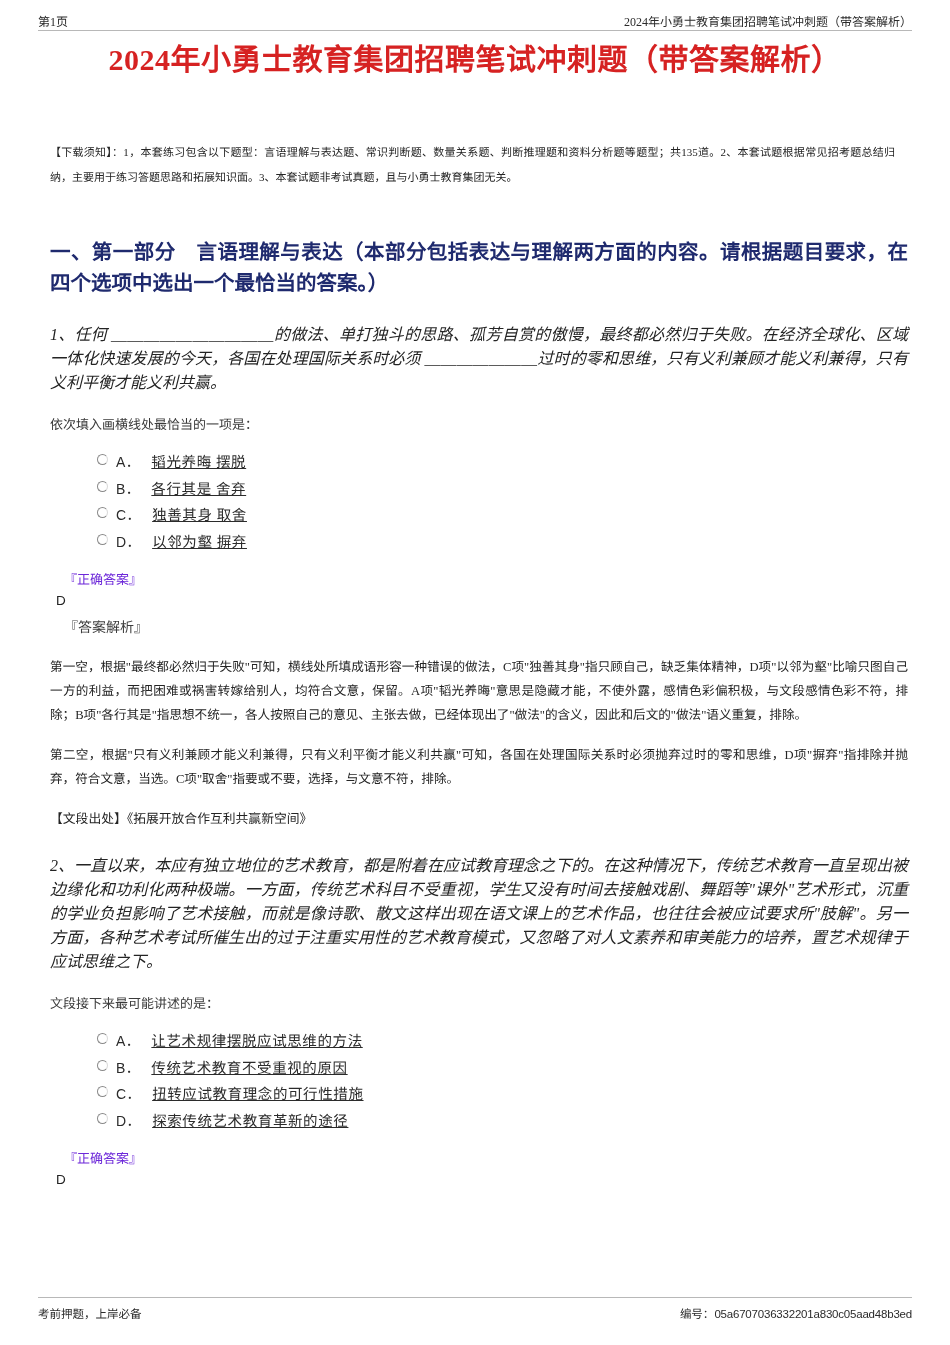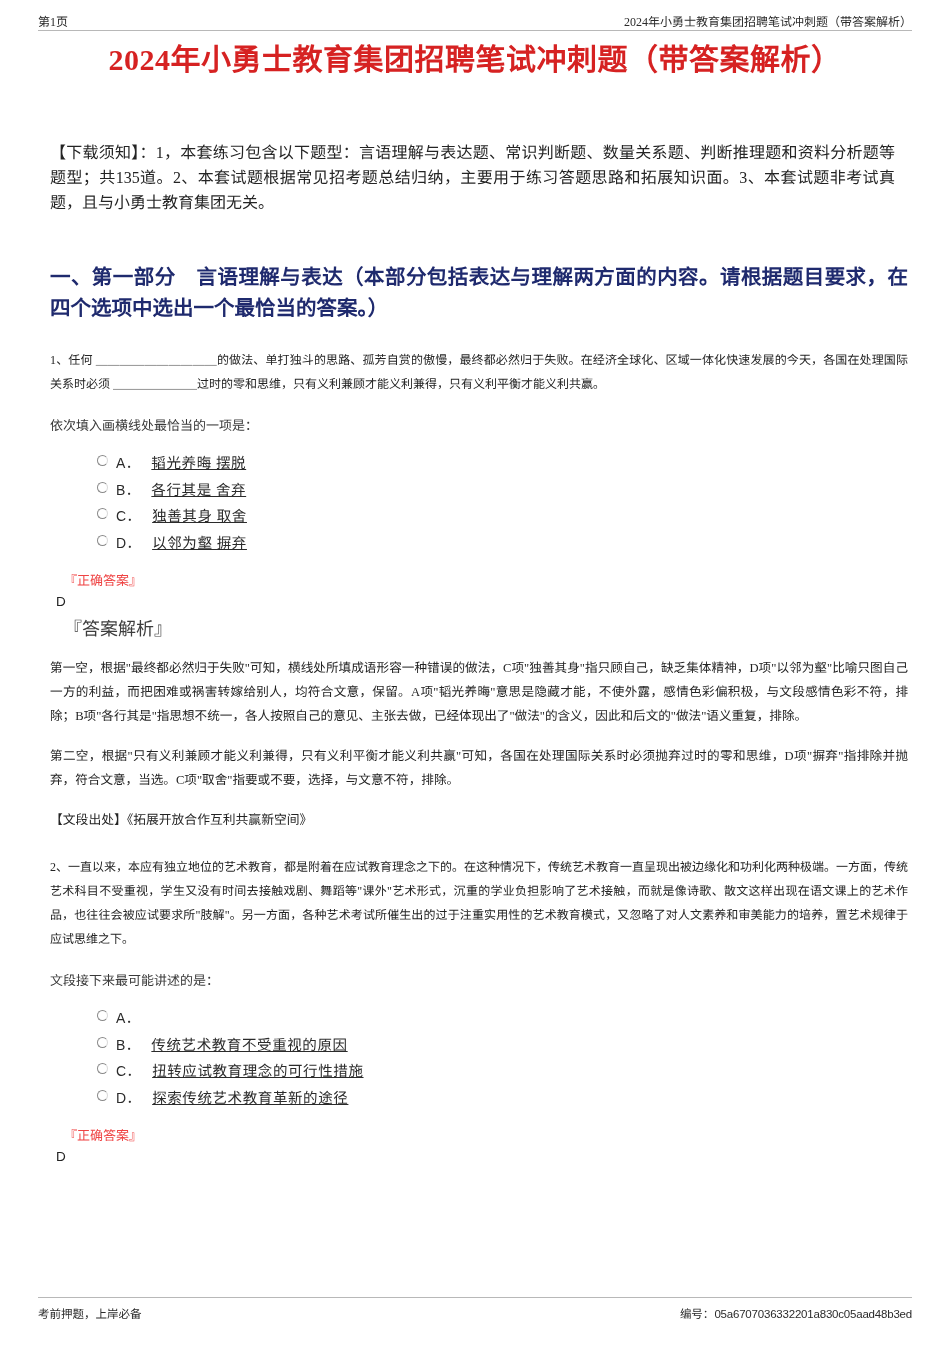--- a/index.html
+++ b/index.html
@@ -68,44 +68,45 @@
 
   
   .content {
     position: absolute;
     top: 140px;
     left: 50px;
     width: 858px;
   }
 
   .notice {
-    font-size: 16px;
+    font-size: 11px;
     line-height: 25px;
     text-align: justify;
     color: #242424;
     margin: 0 13px 0 0;
     text-indent: 0;
   }
 
   .section-heading {
     color: #1f2a6e;
     font-size: 20.5px;
     line-height: 31px;
     margin: 47px 0 0 0;
     text-align: justify;
     font-weight: 700;
     letter-spacing: 0px;
   }
 
   .q-stem {
-    font-size: 12px;
+    font-size: 16px;
     line-height: 24px;
     text-align: justify;
     color: #242424;
     margin: 24px 0 0 0;
+    font-style: italic;
   }
 
   .q-prompt {
     font-size: 13px;
     line-height: 22px;
     color: #3a3a3a;
     margin: 19px 0 0 0;
   }
 
   
@@ -145,32 +146,32 @@
   .opt-text {
     flex: 0 1 auto;
     letter-spacing: 0.6px;
     text-decoration: underline;
   }
 
   
   .answer-label {
     font-size: 13px;
     line-height: 22px;
-    color: #ef4444;
+    color: #6d28d9;
     margin: 14px 0 0 14px;
   }
   .answer-value {
     font-family: "Liberation Sans", "DejaVu Sans", sans-serif;
     font-size: 13.5px;
     line-height: 19px;
     color: #232323;
     margin: 0 0 0 6px;
   }
   .analysis-label {
-    font-size: 18px;
+    font-size: 14px;
     line-height: 22px;
     color: #3d3d3d;
     margin: 7px 0 0 14px;
   }
   .analysis-para {
     font-size: 12.6px;
     line-height: 24px;
     text-align: justify;
     color: #242424;
     margin: 16px 0 0 0;
@@ -268,20 +269,21 @@
     </div>
 
     <div>
       <p class="q-stem">2、一直以来，本应有独立地位的艺术教育，都是附着在应试教育理念之下的。在这种情况下，传统艺术教育一直呈现出被边缘化和功利化两种极端。一方面，传统艺术科目不受重视，学生又没有时间去接触戏剧、舞蹈等"课外"艺术形式，沉重的学业负担影响了艺术接触，而就是像诗歌、散文这样出现在语文课上的艺术作品，也往往会被应试要求所"肢解"。另一方面，各种艺术考试所催生出的过于注重实用性的艺术教育模式，又忽略了对人文素养和审美能力的培养，置艺术规律于应试思维之下。</p>
       <p class="q-prompt">文段接下来最可能讲述的是：</p>
 
       <ul class="options">
         <li class="option">
           <span class="radio"></span>
           <span class="opt-letter">A．</span>
+          <span class="opt-text">让艺术规律摆脱应试思维的方法</span>
         </li>
         <li class="option">
           <span class="radio"></span>
           <span class="opt-letter">B．</span>
           <span class="opt-text">传统艺术教育不受重视的原因</span>
         </li>
         <li class="option">
           <span class="radio"></span>
           <span class="opt-letter">C．</span>
           <span class="opt-text">扭转应试教育理念的可行性措施</span>

